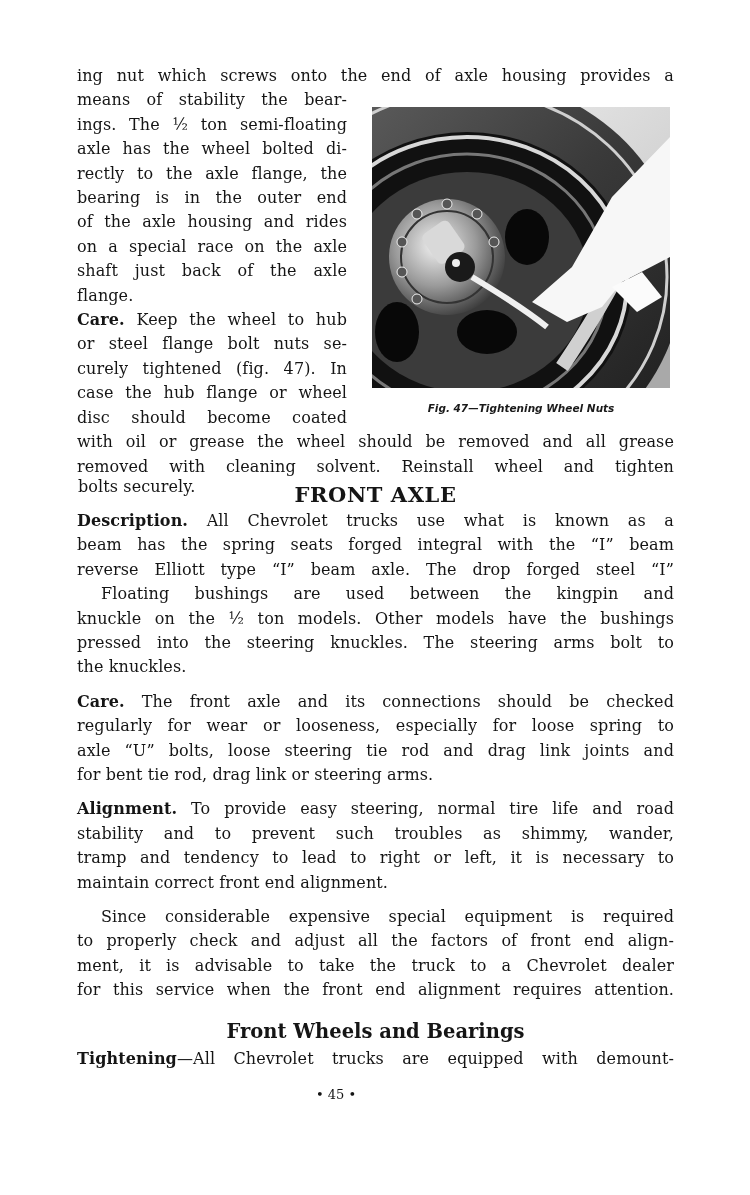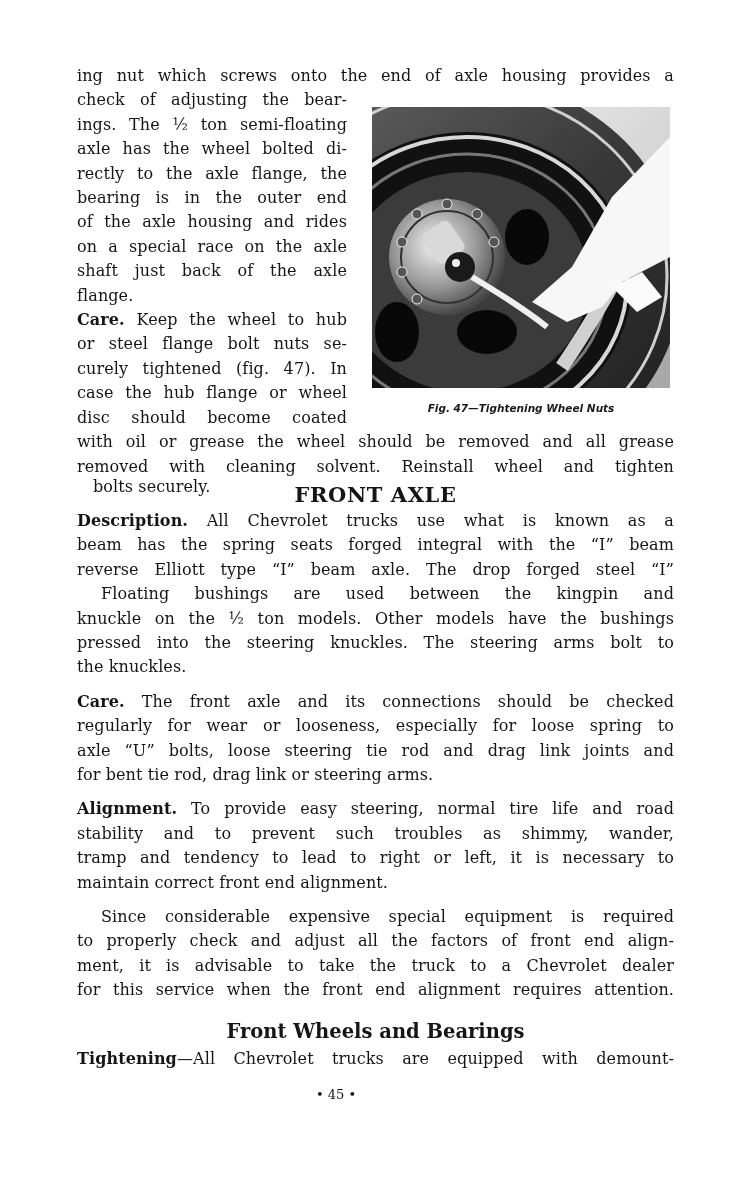--- a/index.html
+++ b/index.html
@@ -143,21 +143,21 @@
     <path d="M160 195 L200 160 L240 90 L298 30 L298 150 L250 175 L230 200 L195 215 Z" fill="#f7f7f7"></path>
     <path d="M240 180 L270 165 L290 190 L265 205 Z" fill="#fbfbfb"></path>
   </svg>
 </div>
 <div class="fig-caption">Fig. 47—Tightening Wheel Nuts</div>
 
 <div class="page">
 
   <div class="line justify full">ing nut which screws onto the end of axle housing provides a</div>
   <div>
-    <div class="line justify narrow">check of adjusting the bear-</div>
+    <div class="line justify narrow">means of stability the bear-</div>
     <div class="line justify narrow">ings. The ½ ton semi-floating</div>
     <div class="line justify narrow">axle has the wheel bolted di-</div>
     <div class="line justify narrow">rectly to the axle flange, the</div>
     <div class="line justify narrow">bearing is in the outer end</div>
     <div class="line justify narrow">of the axle housing and rides</div>
     <div class="line justify narrow">on a special race on the axle</div>
     <div class="line justify narrow">shaft just back of the axle</div>
     <div class="line">flange.</div>
   </div>
 
@@ -165,21 +165,21 @@
     <div class="line justify narrow"><span class="b">Care.</span><span> Keep the wheel to hub</span></div>
     <div class="line justify narrow">or steel flange bolt nuts se-</div>
     <div class="line justify narrow">curely tightened (fig. 47). In</div>
     <div class="line justify narrow">case the hub flange or wheel</div>
     <div class="line justify narrow">disc should become coated</div>
     <div class="line justify full">with oil or grease the wheel should be removed and all grease</div>
     <div class="line justify full">removed with cleaning solvent. Reinstall wheel and tighten</div>
   </div>
 
   <div style="position:relative; height:30px;">
-    <div class="line abs" style="left:16px; top:-4px;text-align:center;">bolts securely.</div>
+    <div class="line abs" style="left:1px; top:-4px;text-align:center;">bolts securely.</div>
     <div class="heading-caps abs" style="left:0; top:2px; width:597px;">FRONT AXLE</div>
   </div>
 
   <div>
     <div class="line justify full"><span class="b">Description.</span><span> All Chevrolet trucks use what is known as a</span></div>
     <div class="line justify full">beam has the spring seats forged integral with the “I” beam</div>
     <div class="line justify full">reverse Elliott type “I” beam axle. The drop forged steel “I”</div>
   </div>
 
   <div>

